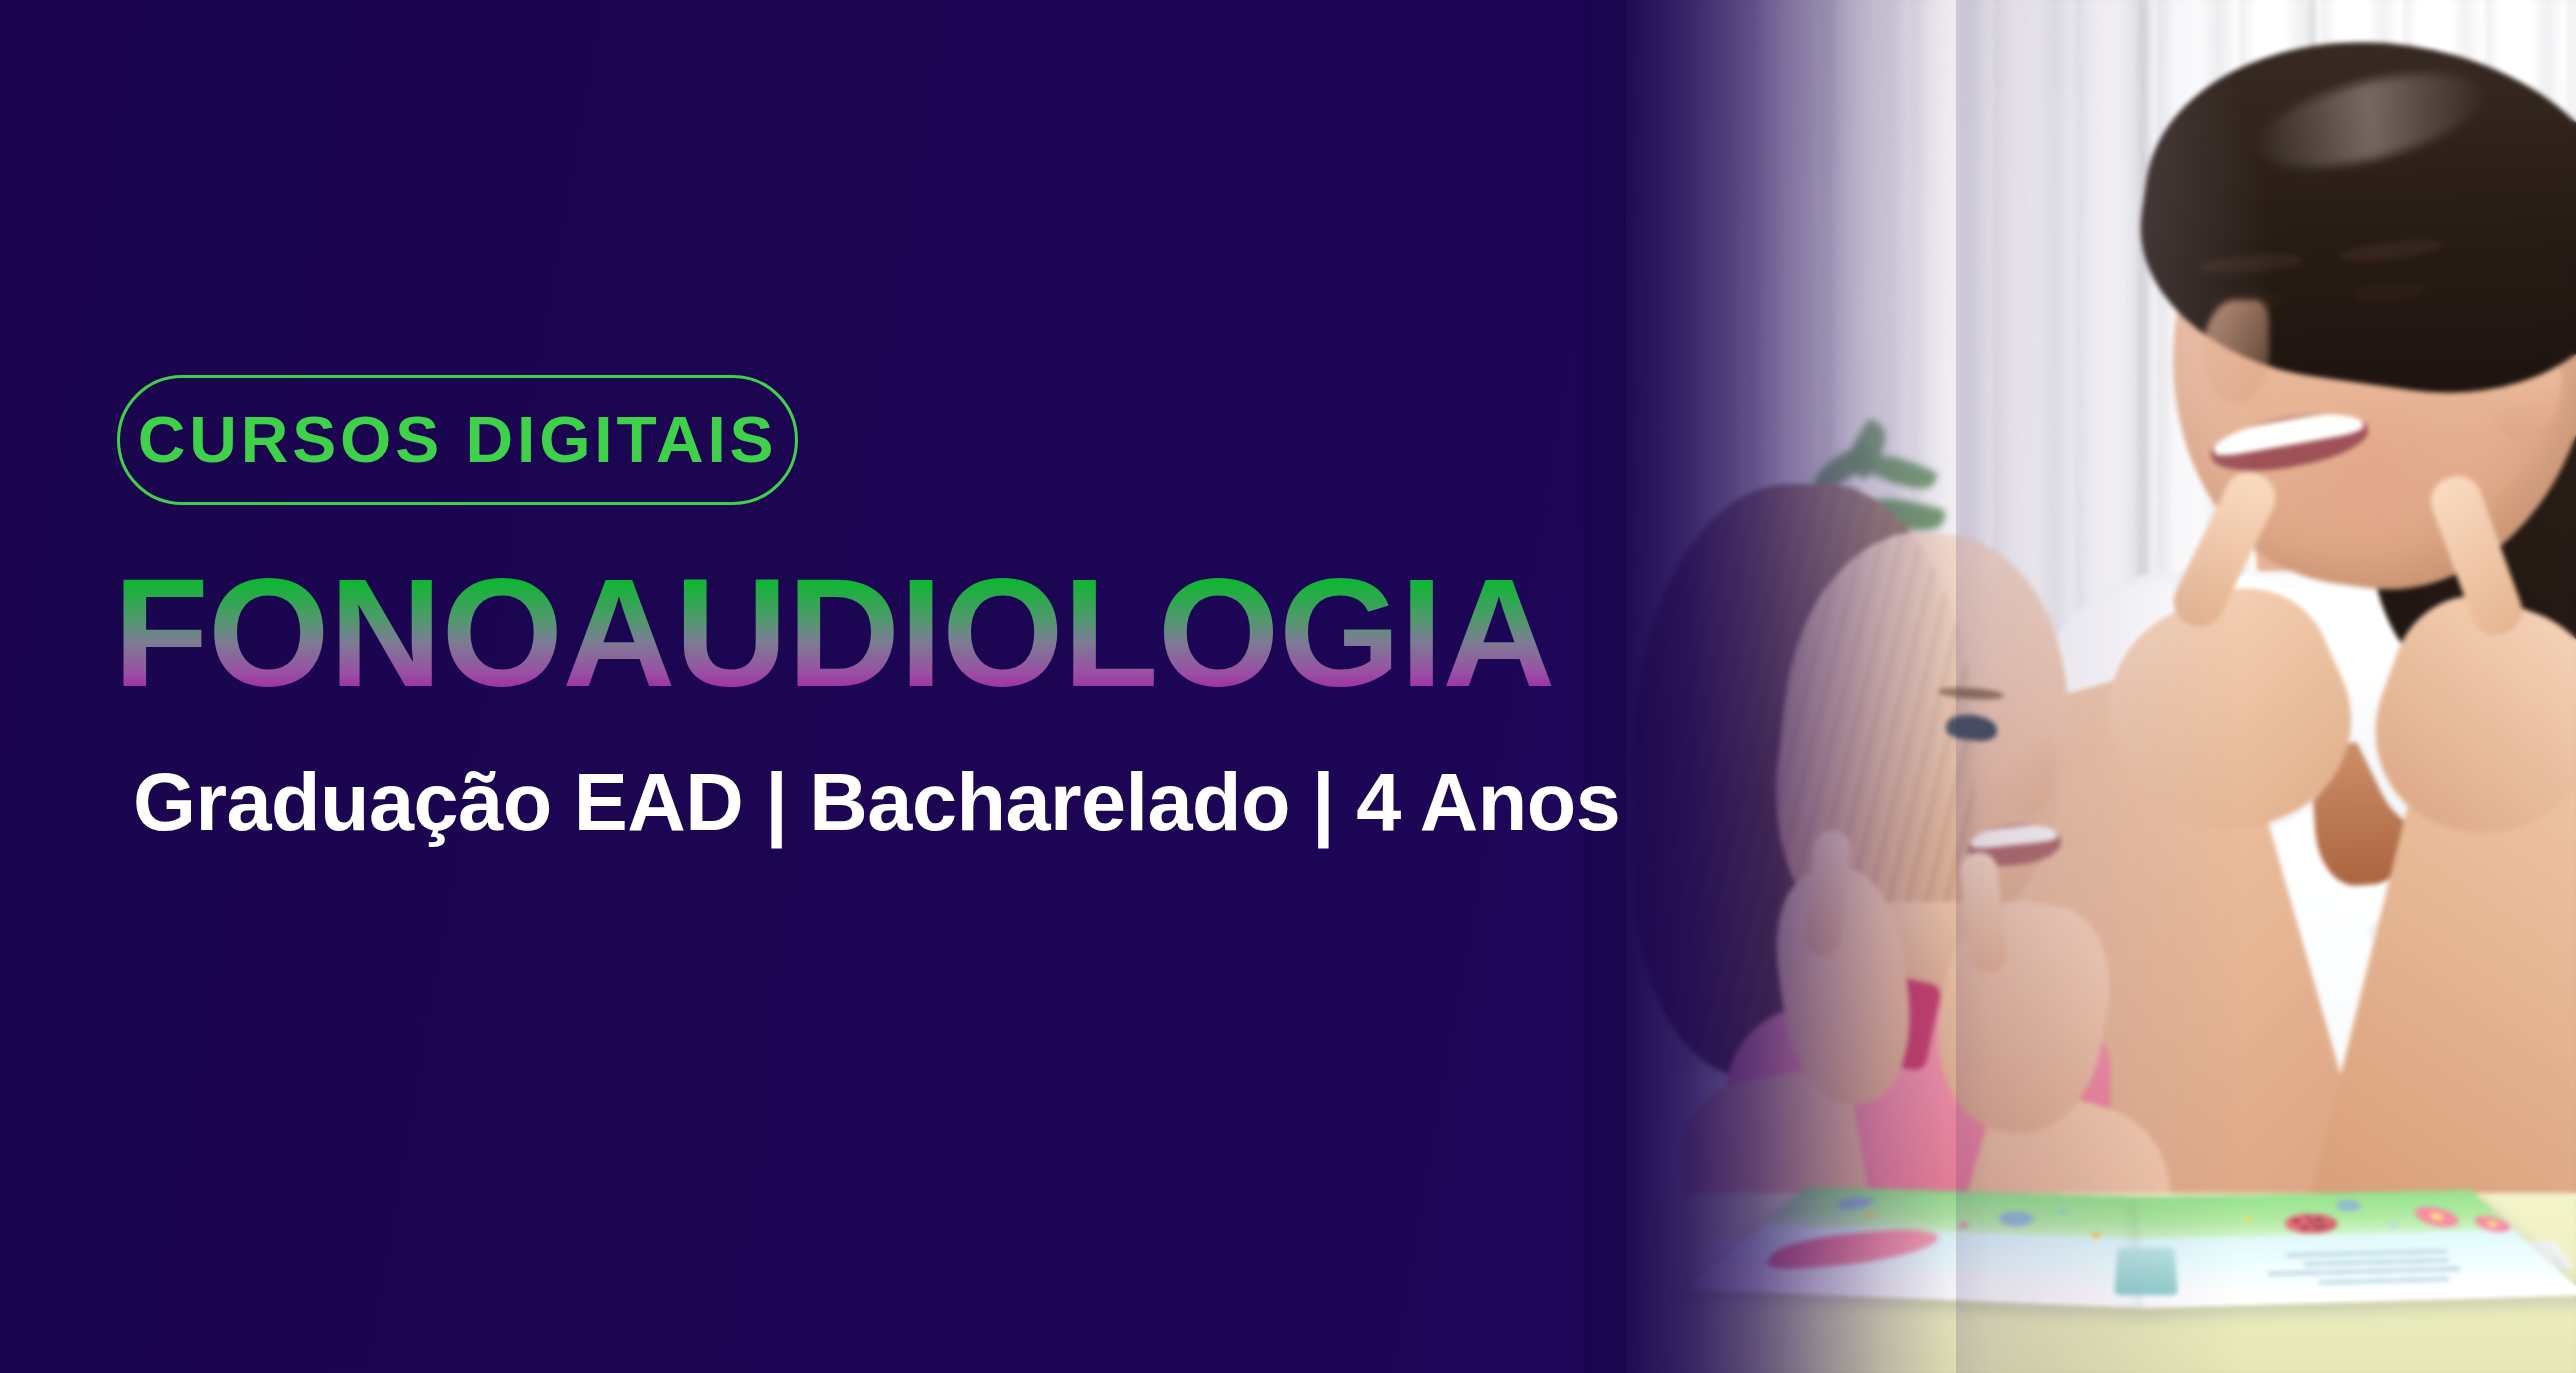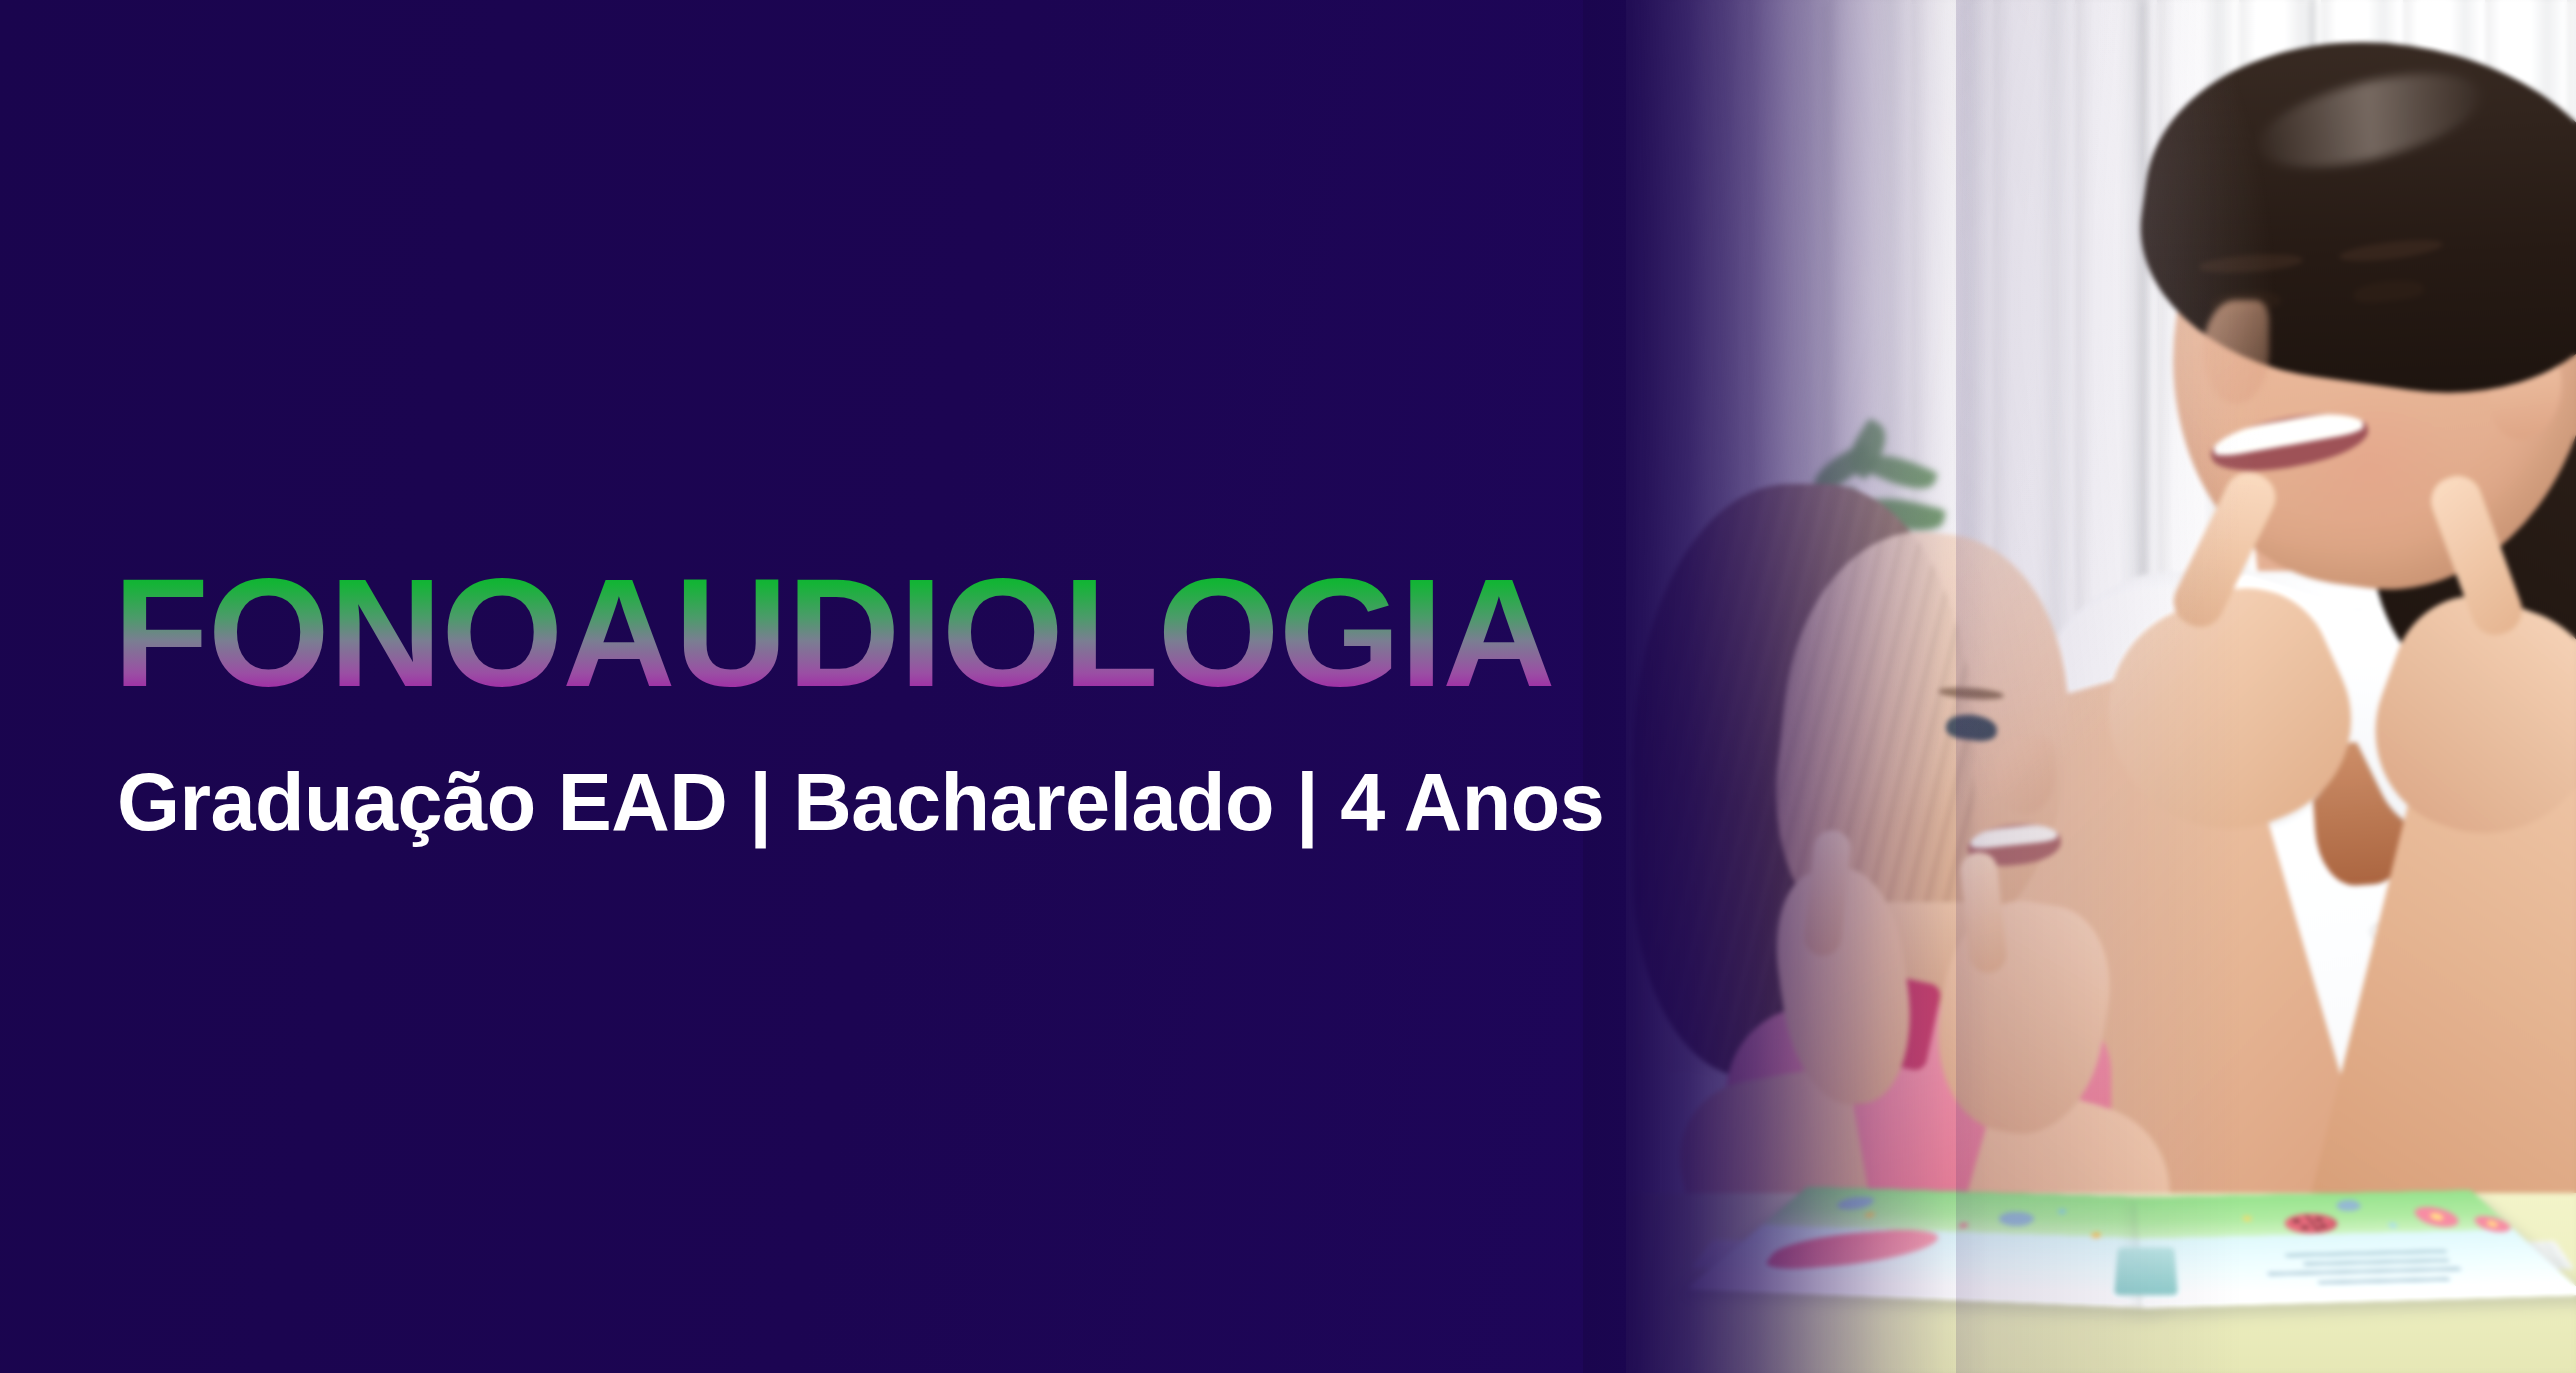--- a/index.html
+++ b/index.html
@@ -614,21 +614,21 @@
       #9A4FA4 76%,
       #A800A8 100%);
     -webkit-background-clip: text;
     background-clip: text;
     -webkit-text-fill-color: transparent;
     color: transparent;
   }
 
   .subtitle {
     position: absolute;
-    left: 0;
+    left: 16px;
     top: 762px;
     font-family: "Liberation Sans", sans-serif;
     font-size: 81px;
     font-weight: 700;
     line-height: 1;
     letter-spacing: -0.5px;
     color: #FFFFFF;
     white-space: nowrap;
   }
 </style>
@@ -759,20 +759,23 @@
     <div class="photo-soften"></div>
     <div class="photo-bloom"></div>
   </div>
 
   <div class="purple-panel"></div>
   <div class="purple-fade"></div>
   <div class="purple-fade-soft"></div>
 
   <div class="content">
 
+    <div class="badge">
+      <span class="badge-label">CURSOS DIGITAIS</span>
+    </div>
 
     <div class="title">FONOAUDIOLOGIA</div>
 
     <div class="subtitle">Graduação EAD | Bacharelado | 4 Anos</div>
 
   </div>
 
 </div>
 
 

